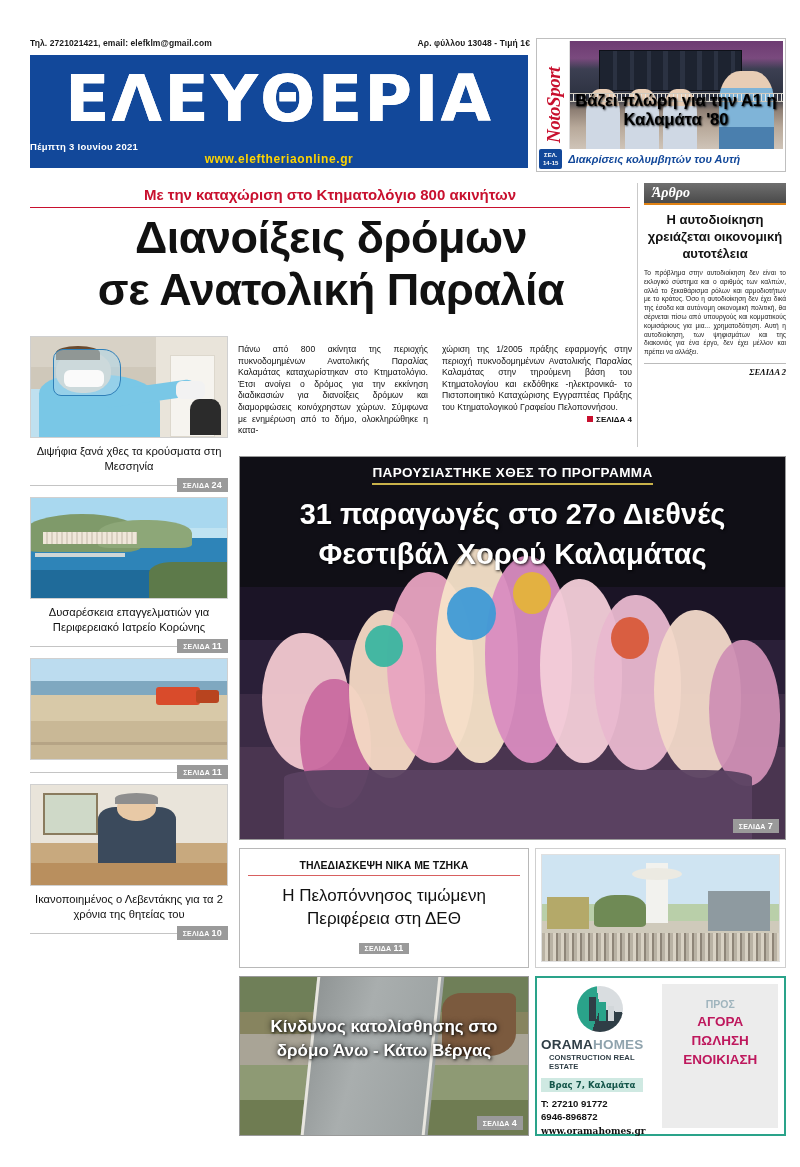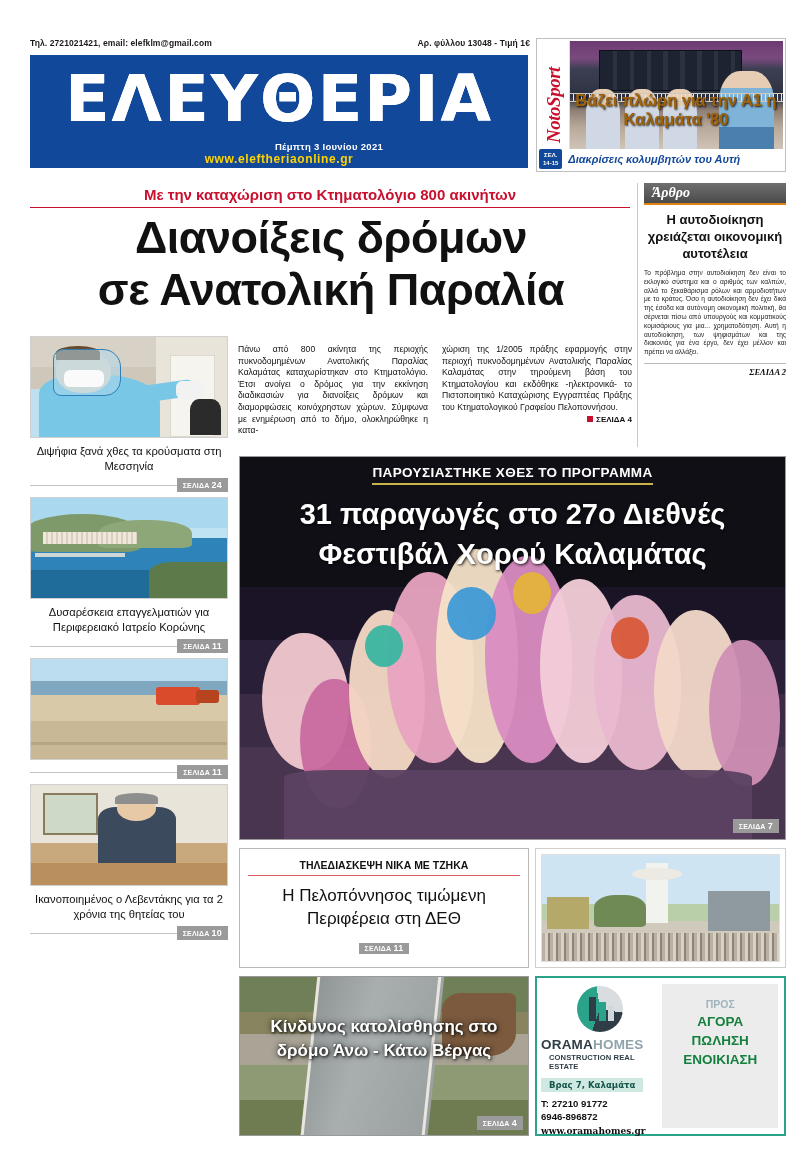--- a/index.html
+++ b/index.html
@@ -24,21 +24,21 @@
   .masthead{position:absolute;left:30px;top:55px;width:498px;height:113px;
             background:#12489a;overflow:hidden;}
   .masthead .logo{
      position:absolute;left:0;top:6px;width:498px;text-align:center;
      font-family:"DejaVu Sans", sans-serif;
      font-weight:bold;font-size:64px;color:#fff;letter-spacing:2px;
      line-height:76px;
      transform:scaleX(1.02);
      text-shadow:0 0 0 #fff;
   }
-  .masthead .date{position:absolute;left:0;top:86px;width:598px;text-align:center;
+  .masthead .date{position:absolute;left:0;top:86px;width:598px;
      font-size:9.5px;font-weight:bold;color:#ffffff;letter-spacing:.3px;}
   .masthead .site{position:absolute;left:0;top:97px;width:498px;text-align:center;
      font-size:12px;font-weight:bold;color:#ffd400;letter-spacing:.6px;}
 
   
   .sportbox{position:absolute;left:536px;top:38px;width:250px;height:134px;
             border:1px solid #bfbfbf;background:#fff;box-sizing:border-box;}
   .sport-img{position:absolute;left:32px;top:2px;right:2px;height:108px;
      background:
        radial-gradient(circle at 58% 18%, #f4c13a 0 5%, transparent 6%),
@@ -55,21 +55,21 @@
   .sport-img .p1{left:8%;} .sport-img .p2{left:26%;} .sport-img .p3{left:44%;}
   .sport-img .p4{position:absolute;right:4%;bottom:0;width:26%;height:72%;
      background:linear-gradient(180deg,#e8cdb5 0 22%,#7fb4d8 22% 72%,#4a7fae 72% 100%);border-radius:38% 38% 0 0;}
   .sport-vert{position:absolute;left:2px;top:2px;width:30px;height:128px;
      display:flex;align-items:center;justify-content:center;background:#fff;
      border-right:1px solid #ddd;}
   .sport-vert span{transform:rotate(-90deg);white-space:nowrap;
      font-family:"Liberation Serif", serif;font-weight:bold;font-style:italic;
      font-size:19px;color:#c8102e;letter-spacing:-.5px;}
   .sport-head{position:absolute;left:34px;right:4px;top:52px;text-align:center;
-     color:#a16207;font-weight:bold;font-size:16.5px;line-height:19px;
+     color:#000000;font-weight:bold;font-size:16.5px;line-height:19px;
      text-shadow:1px 1px 2px rgba(0,0,0,.85);}
   .sport-bottom{position:absolute;left:2px;right:2px;bottom:2px;height:20px;
      background:#ffffff;display:flex;align-items:center;gap:6px;}
   .sel-badge{background:#12489a;color:#fff;font-size:6px;font-weight:bold;
      line-height:8px;text-align:center;padding:2px 4px;border-radius:2px;}
   .sport-bottom .t{font-size:11px;font-style:italic;font-weight:bold;color:#12489a;}
 
   
   .kicker{position:absolute;left:30px;top:186px;width:600px;text-align:center;
      font-size:15px;font-weight:bold;color:#c8102e;
@@ -206,21 +206,21 @@
   .ad-addr{margin-top:7px;display:inline-block;background:#cfe9e2;color:#14564a;
      font-size:8.6px;font-weight:bold;padding:2px 8px;
      font-family:"DejaVu Sans", sans-serif;}
   .ad-phone{margin-top:5px;font-size:9.6px;font-weight:bold;color:#111;line-height:13px;}
   .ad-web{margin-top:3px;font-size:9px;font-weight:bold;color:#111;
      font-family:"DejaVu Serif", serif;}
   .ad-right{width:48%;margin:6px 6px 6px 0;background:#ececec;text-align:center;
      padding-top:10px;box-sizing:border-box;}
   .ad-r1{font-size:14px;font-weight:bold;color:#2f3e46;line-height:19px;}
   .ad-r2{font-size:10.5px;font-weight:bold;color:#9fb4bd;margin:4px 0 2px;}
-  .ad-r3{font-size:13.5px;font-weight:bold;color:#15803d;line-height:19px;}
+  .ad-r3{font-size:13.5px;font-weight:bold;color:#be185d;line-height:19px;}
 </style>
 </head>
 <body>
 
 <div class="page">
 
   <div class="topbar">
     <span class="left">Τηλ. 2721021421, email: elefklm@gmail.com</span>
     <span class="right">Αρ. φύλλου 13048 - Τιμή 1€</span>
   </div>

